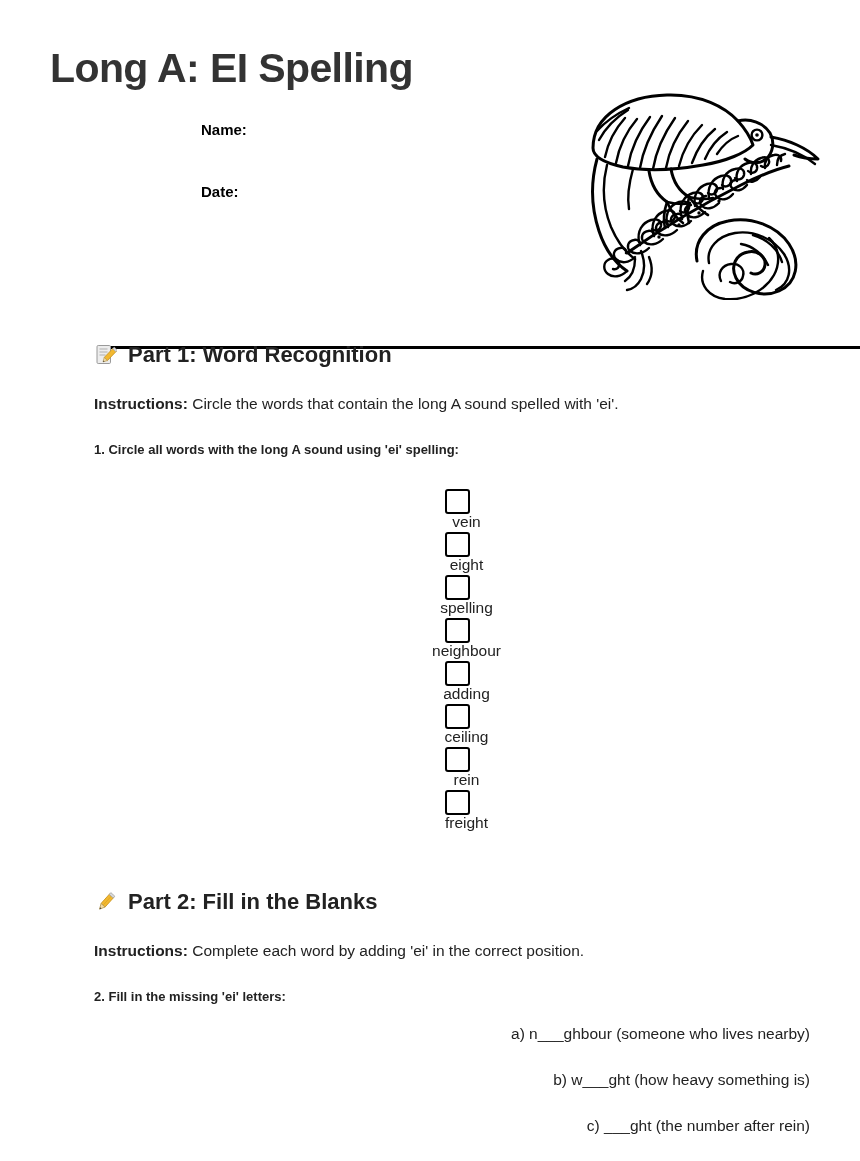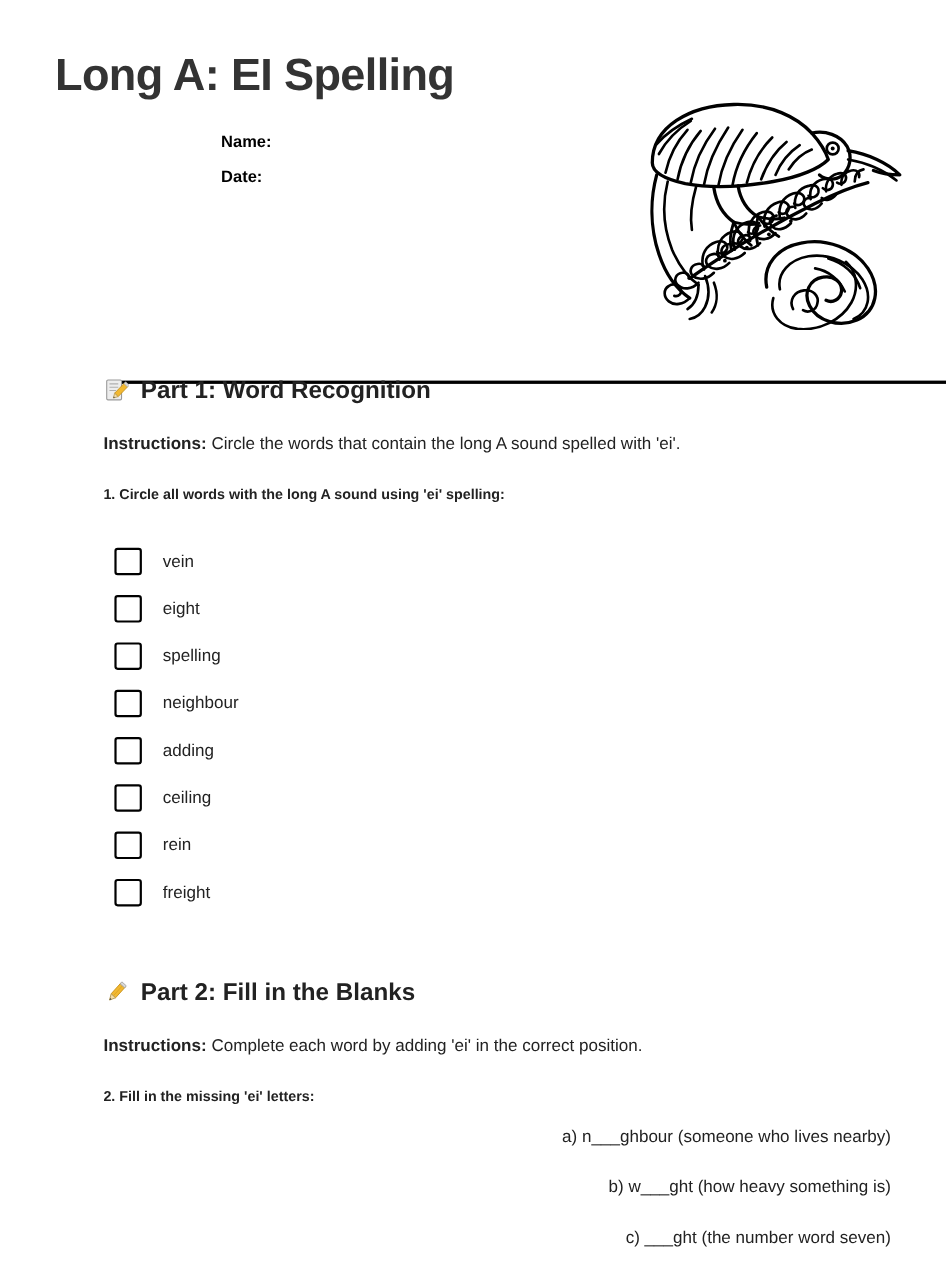--- a/index.html
+++ b/index.html
@@ -47,21 +47,21 @@
 
   .field-row {
     position: absolute;
     left: 0;
     display: flex;
     align-items: center;
     width: 372px;
     flex-direction: column;
   }
   .field-row.name-row { top: 120px; }
-  .field-row.date-row { top: 151px; }
+  .field-row.date-row { top: 182px; }
 
   .field-label {
     font-size: 15px;
     font-weight: bold;
     color: #000000;
     width: 70px;
     flex: 0 0 70px;
     line-height: 20px;
   }
   .field-rule {
@@ -134,20 +134,21 @@
   .word-list {
     list-style: none;
     margin: 0;
     padding: 0;
   }
   .word-item {
     display: flex;
     align-items: center;
     height: 43px;
     padding-left: 10px;
+    flex-direction: column;
   }
   .checkbox {
     width: 25px;
     height: 25px;
     flex: 0 0 25px;
     border: 2.5px solid #000000;
     border-radius: 3px;
     background: #ffffff;
   }
   .word-label {
@@ -378,17 +379,17 @@
     <p class="instructions mt-26">
       <span class="lead">Instructions:</span>
       <span>Complete each word by adding 'ei' in the correct position.</span>
     </p>
 
     <p class="question-prompt mt-26">2. Fill in the missing 'ei' letters:</p>
 
     <ul class="blank-list mt-18">
       <li class="blank-item">a) n___ghbour (someone who lives nearby)</li>
       <li class="blank-item">b) w___ght (how heavy something is)</li>
-      <li class="blank-item">c) ___ght (the number word seven)</li>
+      <li class="blank-item">c) ___ght (the number after rein)</li>
     </ul>
   </section>
 
 </div>
 
 </body></html>

